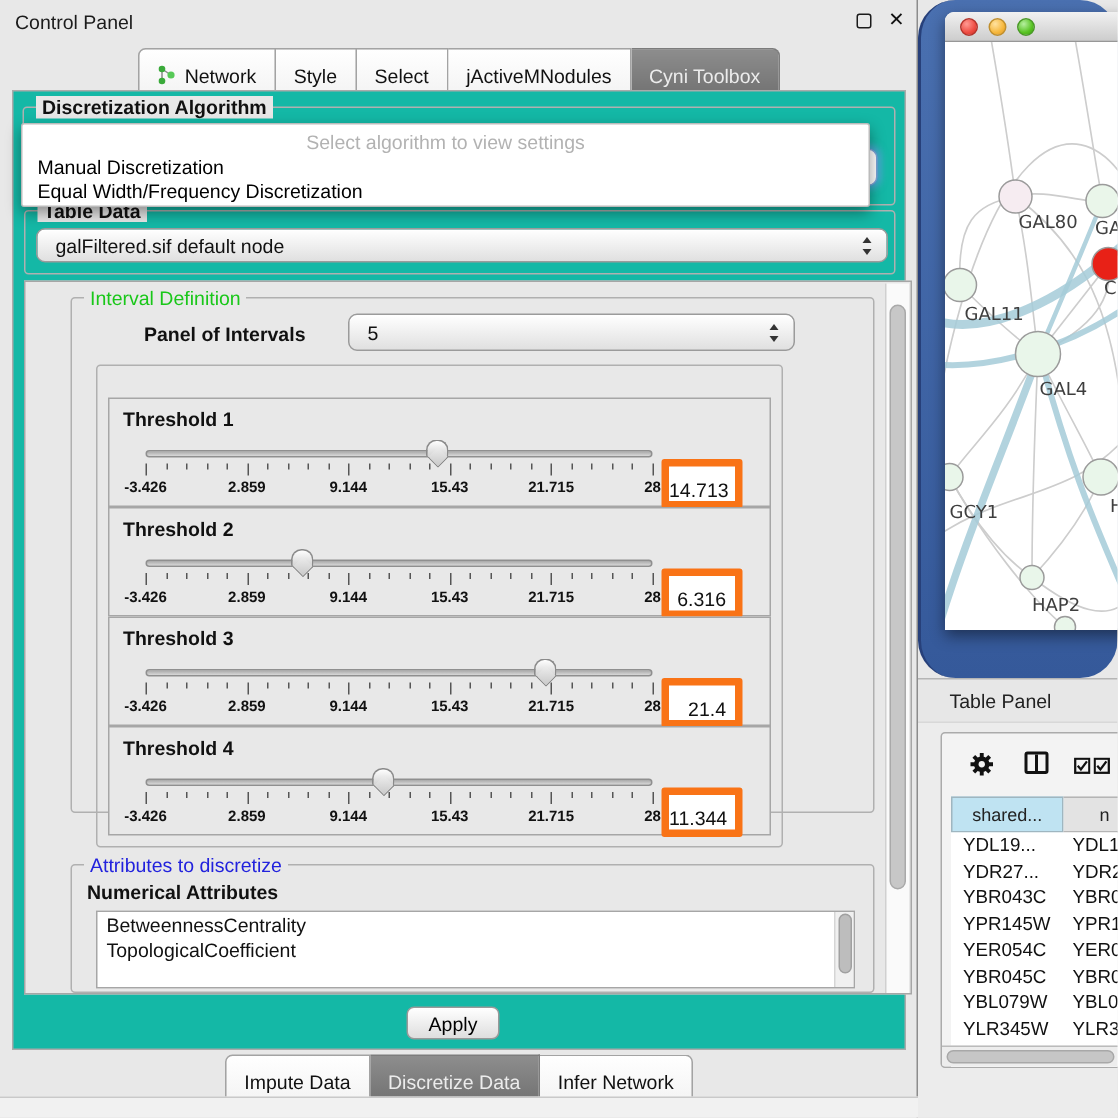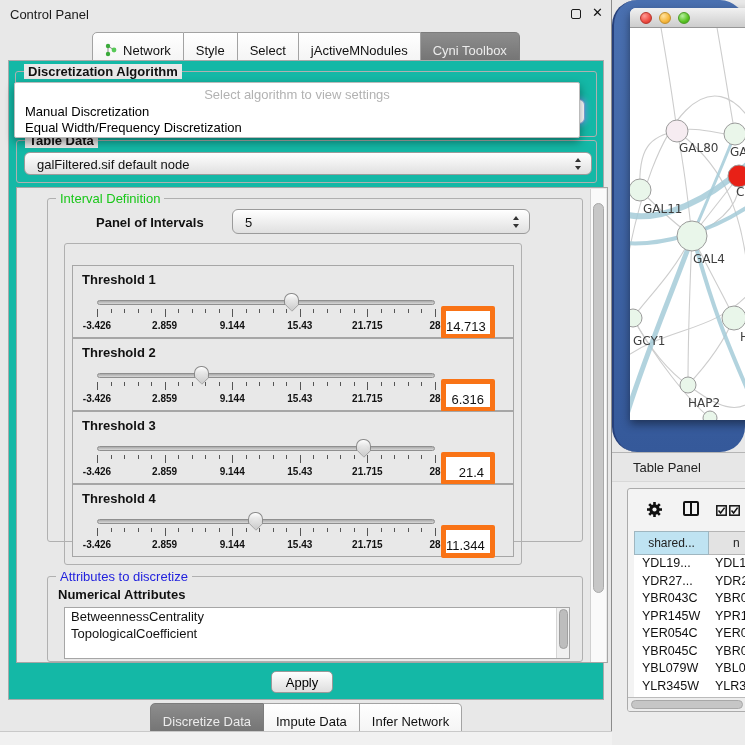--- a/index.html
+++ b/index.html
@@ -409,25 +409,25 @@
 
         <div class="vscrollbar">
             <div class="vthumb"></div>
           </div>
       </div>
 
       <button class="apply-btn">Apply</button>
     </div>
 
     <nav class="bottom-tabs">
+      <div class="tab">
+          <span>Impute Data</span>
+        </div>
       <div class="tab active">
           <span>Discretize Data</span>
-        </div>
-      <div class="tab">
-          <span>Impute Data</span>
         </div>
       <div class="tab">
           <span>Infer Network</span>
         </div>
     </nav>
     <div class="footer-strip"></div>
   </section>
 
   <section class="workspace">
     <div class="desktop">

